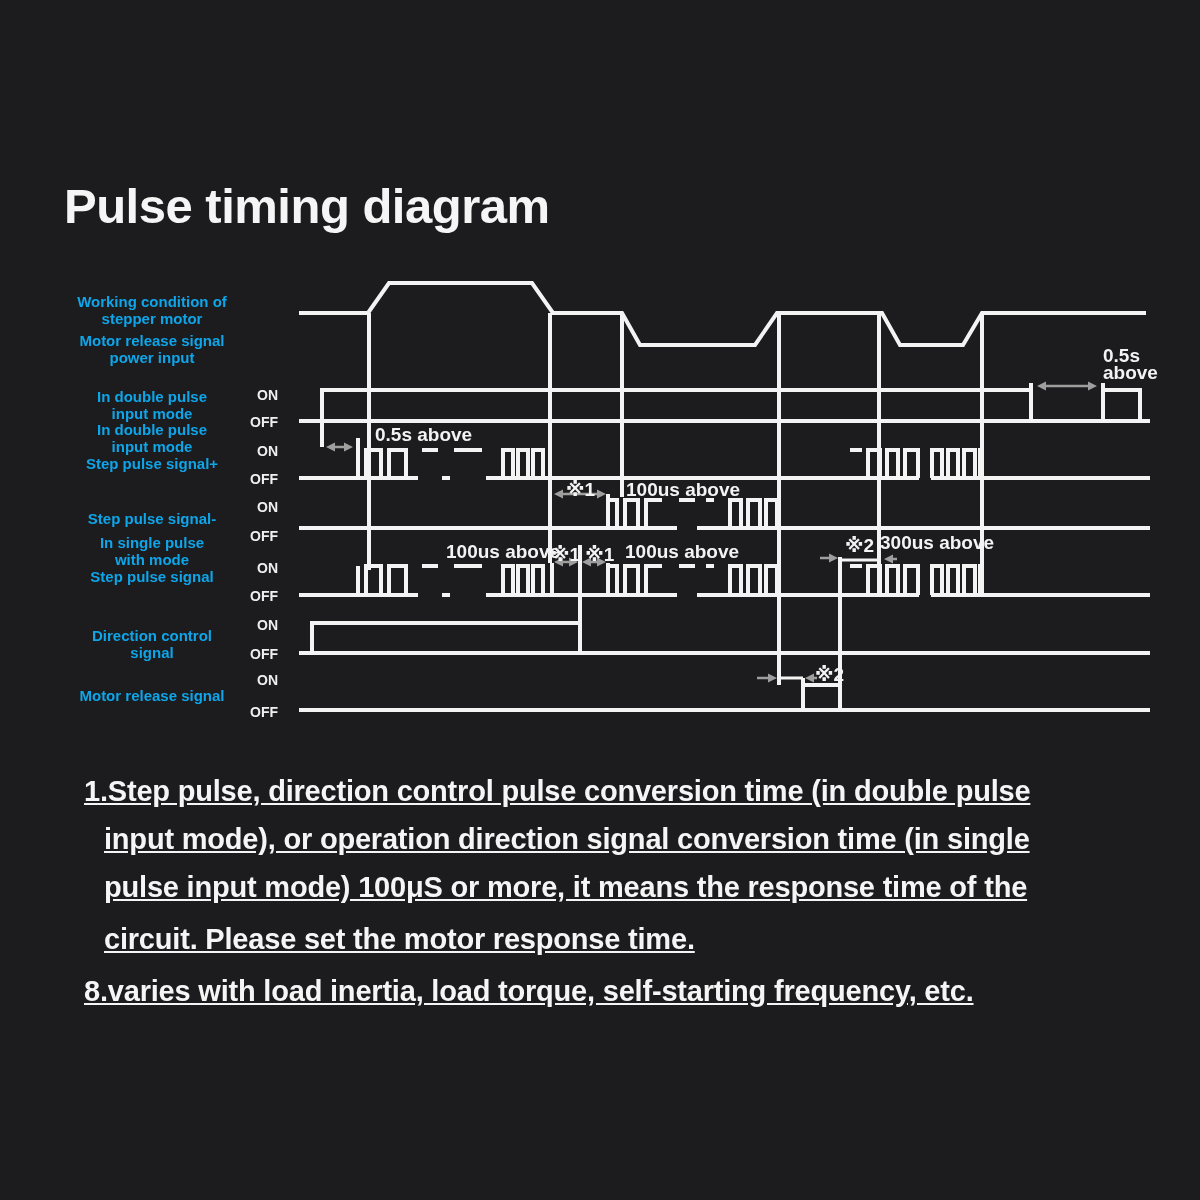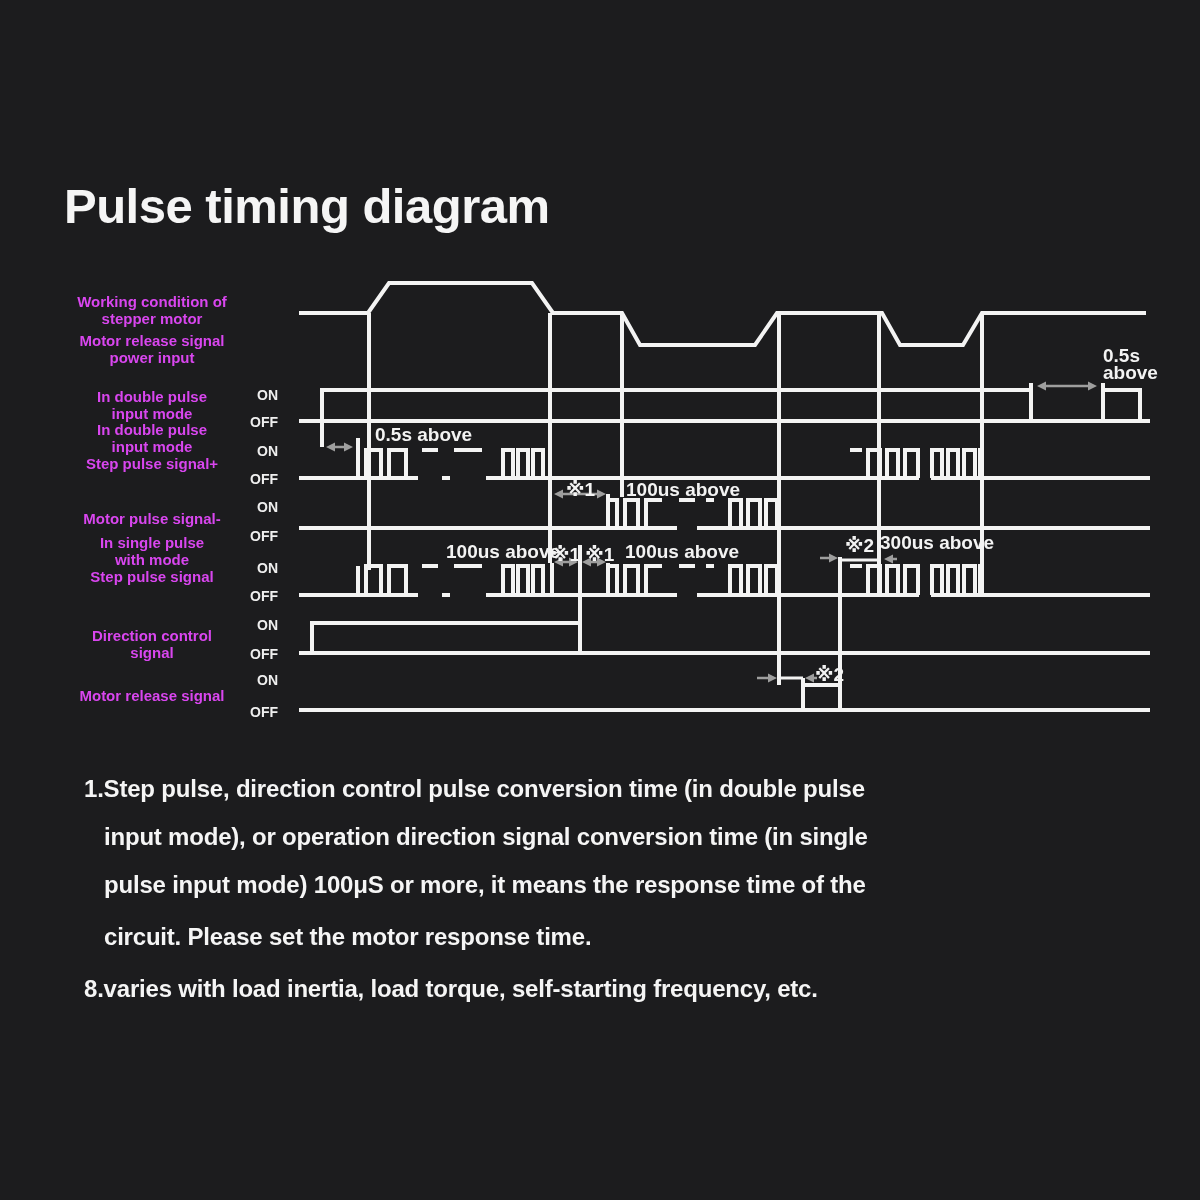--- a/index.html
+++ b/index.html
@@ -15,33 +15,33 @@
     font-size:49px;font-weight:bold;letter-spacing:-0.5px;color:#f5f5f5;
   }
   #diagram-svg{left:0;top:0;width:1200px;height:1200px;}
   .wave{stroke:#f3f3f3;stroke-width:4;fill:none;stroke-linecap:butt;stroke-linejoin:miter;}
   .mline{stroke:#f3f3f3;stroke-width:3;fill:none;}
   .arrow{stroke:#9e9e9e;stroke-width:2.5;fill:none;}
   .ahead{fill:#9e9e9e;stroke:none;}
   .lbl{
     width:216px;left:44px;text-align:center;
     font-size:15px;font-weight:bold;line-height:17px;
-    white-space:pre-line;color:#d946ef;
+    white-space:pre-line;color:#0ea5e9;
   }
   .oo{
     width:60px;left:218px;text-align:right;
     font-size:14px;font-weight:bold;color:#efefef;
   }
   .ann{
     font-size:19px;font-weight:bold;white-space:nowrap;color:#f3f3f3;
   }
   .ann.two-line{white-space:pre-line;line-height:17px;}
   .note-line{
-    font-size:24px;font-weight:bold;letter-spacing:-0.2px;
-    white-space:nowrap;color:#f5f5f5;
+    font-size:29px;font-weight:bold;letter-spacing:-0.2px;
+    white-space:nowrap;color:#f5f5f5;text-decoration:underline;
   }
 </style>
 </head>
 <body>
 
 <div class="abs" id="title">Pulse timing diagram</div>
 
 <svg class="abs" id="diagram-svg" viewBox="0 0 1200 1200" aria-hidden="true">
 
   <path class="wave" d="M369,313 V570 M550,313 V563 M622,313 V497 M779,313 V685 M879,313 V595 M982,313 V595 M580,545 V653 M840,557 V710"></path>
@@ -92,21 +92,21 @@
 
 <div class="abs lbl" style="top:293px">Working condition of
 stepper motor</div>
 <div class="abs lbl" style="top:332px">Motor release signal
 power input</div>
 <div class="abs lbl" style="top:388px">In double pulse
 input mode</div>
 <div class="abs lbl" style="top:421px">In double pulse
 input mode
 Step pulse signal+</div>
-<div class="abs lbl" style="top:510px">Motor pulse signal-</div>
+<div class="abs lbl" style="top:510px">Step pulse signal-</div>
 <div class="abs lbl" style="top:534px">In single pulse
 with mode
 Step pulse signal</div>
 <div class="abs lbl" style="top:627px">Direction control
 signal</div>
 <div class="abs lbl" style="top:687px">Motor release signal</div>
 
 <div class="abs oo" style="top:387px">ON</div>
 <div class="abs oo" style="top:414px">OFF</div>
 <div class="abs oo" style="top:443px">ON</div>

